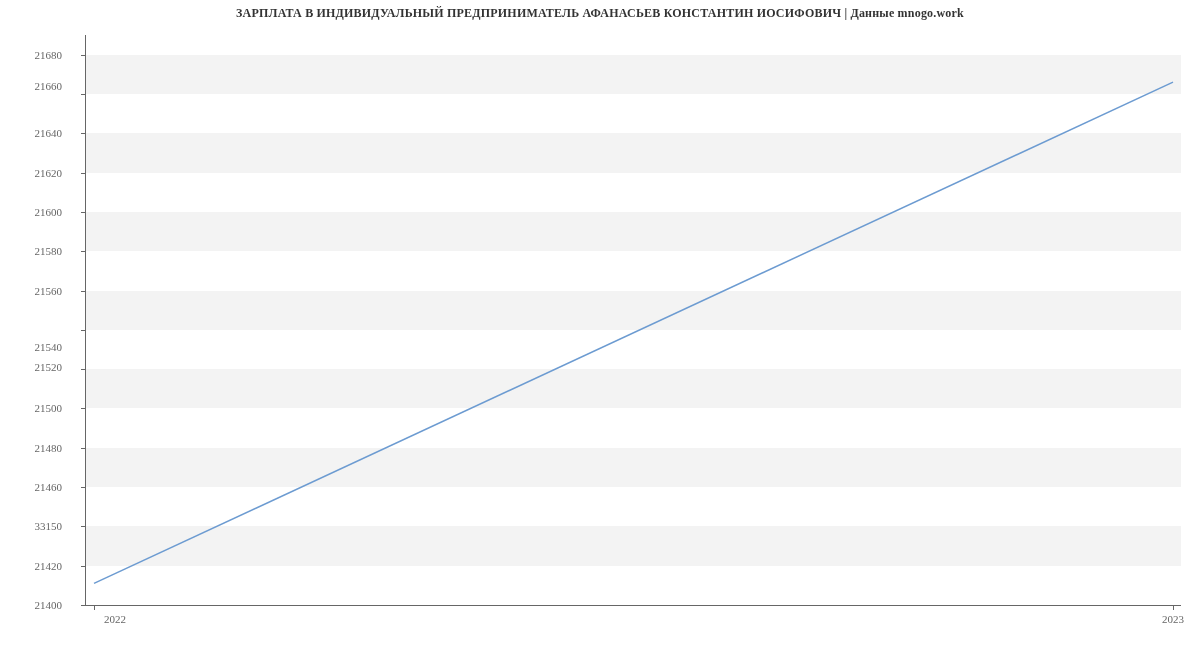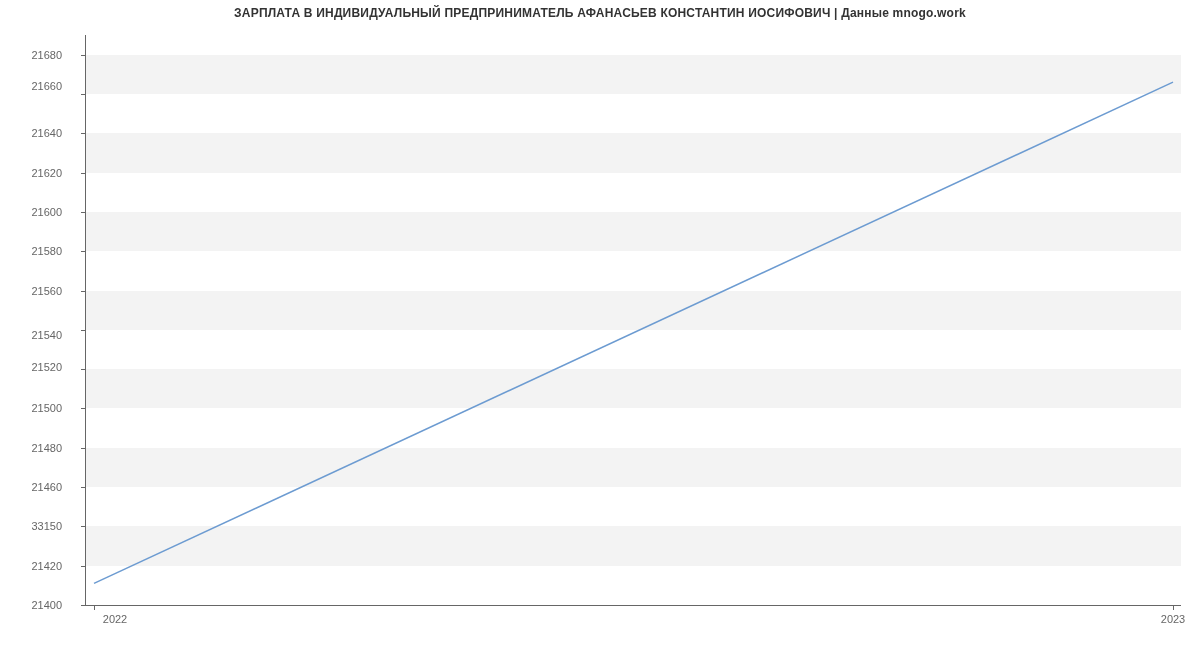--- a/index.html
+++ b/index.html
@@ -8,20 +8,21 @@
     width: 1200px;
     height: 650px;
     background: #fff;
     font-family: Verdana, Geneva, Tahoma, sans-serif;
     color: #333;
   }
   .chart-wrap {
     position: relative;
     width: 1101px;
     height: 650px;
+    font-family: Liberation Serif, serif;
   }
   .chart-title {
     position: absolute;
     top: 6px;
     left: 0;
     width: 1200px;
     text-align: center;
     font-size: 12px;
     font-weight: 700;
     color: #333;
@@ -104,21 +105,21 @@
       <div class="y-tick-label" style="top: 491.379px;">33150</div>
       <div class="y-tick-mark" style="top: 452.069px;"></div>
       <div class="y-tick-label" style="top: 452.069px;">21460</div>
       <div class="y-tick-mark" style="top: 412.759px;"></div>
       <div class="y-tick-label" style="top: 412.759px;">21480</div>
       <div class="y-tick-mark" style="top: 373.448px;"></div>
       <div class="y-tick-label" style="top: 373.448px;">21500</div>
       <div class="y-tick-mark" style="top: 334.138px;"></div>
       <div class="y-tick-label" style="top: 332px;">21520</div>
       <div class="y-tick-mark" style="top: 294.828px;"></div>
-      <div class="y-tick-label" style="top: 300px;">21540</div>
+      <div class="y-tick-label" style="top: 312px;">21540</div>
       <div class="y-tick-mark" style="top: 255.517px;"></div>
       <div class="y-tick-label" style="top: 255.517px;">21560</div>
       <div class="y-tick-mark" style="top: 216.207px;"></div>
       <div class="y-tick-label" style="top: 216.207px;">21580</div>
       <div class="y-tick-mark" style="top: 176.897px;"></div>
       <div class="y-tick-label" style="top: 176.897px;">21600</div>
       <div class="y-tick-mark" style="top: 137.586px;"></div>
       <div class="y-tick-label" style="top: 137.586px;">21620</div>
       <div class="y-tick-mark" style="top: 98.2759px;"></div>
       <div class="y-tick-label" style="top: 98.2759px;">21640</div>

